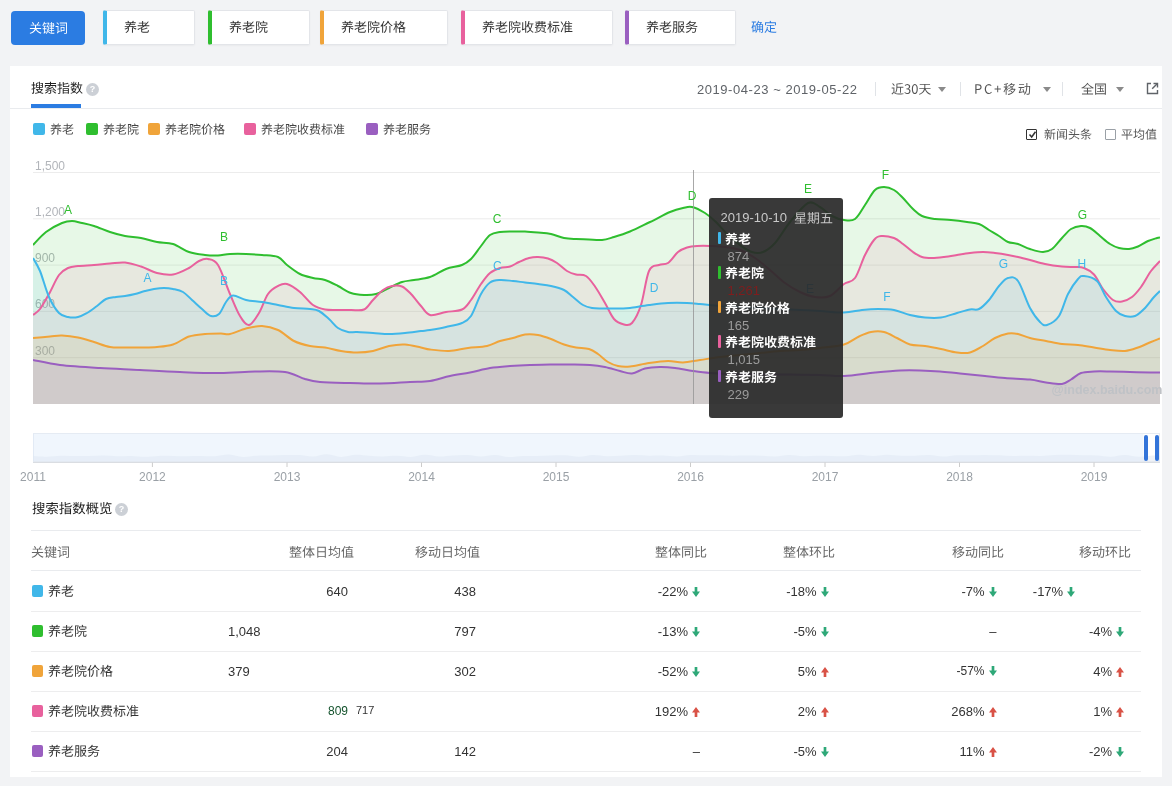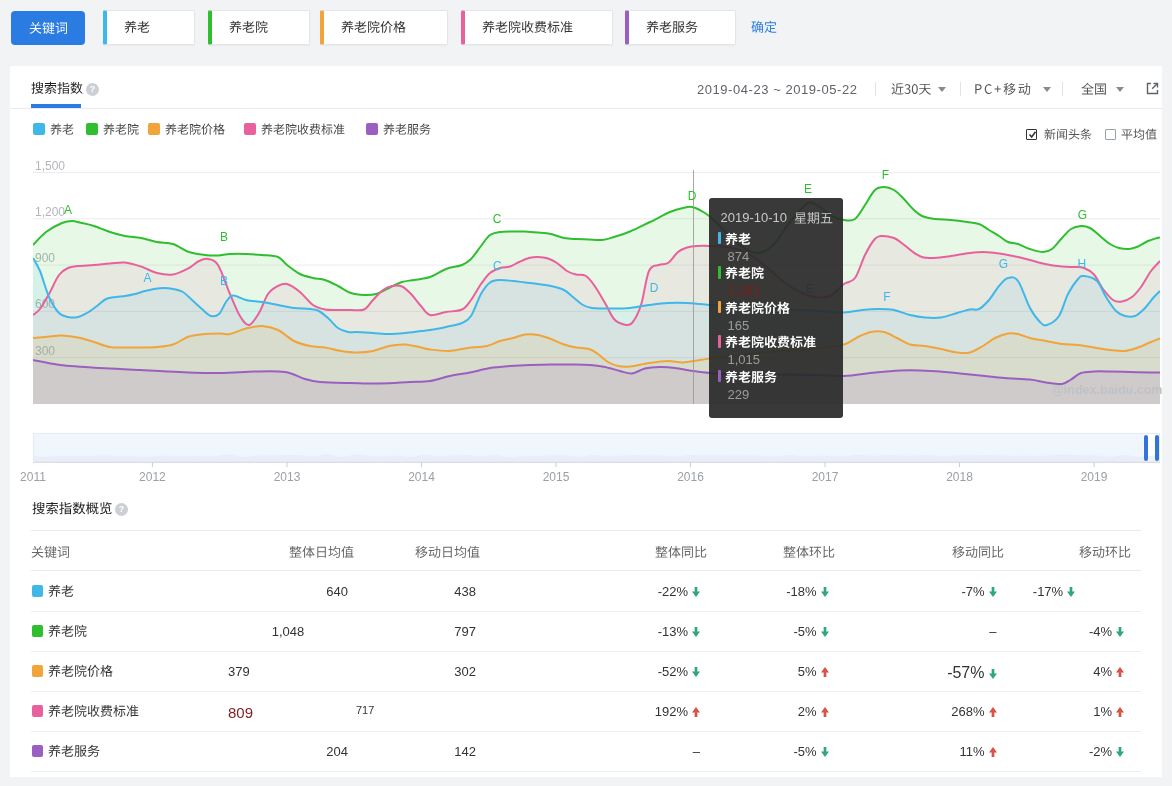--- a/index.html
+++ b/index.html
@@ -403,21 +403,21 @@
     </svg></div>
 <div class="abs" style="left:31px;top:610.5px;width:1110px;height:1px;background:#ededee"></div>
 <div class="abs" style="left:31.5px;top:625.2px;width:11.5px;height:11.5px;border-radius:2px;background:#2fbe2f"></div>
 <svg style="position:absolute;left:48.0px;top:621.9px;overflow:visible;" width="39" height="18" viewBox="0 0 39 18">
     <g fill="#333">
       <use href="#g400_517b" transform="translate(0.0 13.8) scale(0.01300 -0.01300)"></use>
       <use href="#g400_8001" transform="translate(13.0 13.8) scale(0.01300 -0.01300)"></use>
       <use href="#g400_9662" transform="translate(26.0 13.8) scale(0.01300 -0.01300)"></use>
     </g>
   </svg>
-<div class="abs" style="top:623.5px;left:228px;width:120px;text-align:center;font-size:13px;color:#333">1,048</div>
+<div class="abs" style="top:623.5px;left:228px;width:120px;text-align:left;font-size:13px;color:#333">1,048</div>
 <div class="abs" style="top:623.5px;left:356px;width:120px;text-align:right;font-size:13px;color:#333">797</div>
 <div class="abs" style="top:623.5px;left:560px;width:140px;text-align:right;font-size:13px;color:#333">-13%<span style="display:inline-block;width:4px"></span><svg width="8" height="10" viewBox="0 0 9 11" style="vertical-align:-1px">
       <path d="M3 0h3v5h3L4.5 11L0 5h3z" fill="#2ea878"></path>
     </svg></div>
 <div class="abs" style="top:623.5px;left:688.5px;width:140px;text-align:right;font-size:13px;color:#333">-5%<span style="display:inline-block;width:4px"></span><svg width="8" height="10" viewBox="0 0 9 11" style="vertical-align:-1px">
       <path d="M3 0h3v5h3L4.5 11L0 5h3z" fill="#2ea878"></path>
     </svg></div>
 <div class="abs" style="top:623.5px;left:856.5px;width:140px;text-align:right;font-size:13px;color:#333">–</div>
 <div class="abs" style="top:623.5px;left:984px;width:140px;text-align:right;font-size:13px;color:#333">-4%<span style="display:inline-block;width:4px"></span><svg width="8" height="10" viewBox="0 0 9 11" style="vertical-align:-1px">
       <path d="M3 0h3v5h3L4.5 11L0 5h3z" fill="#2ea878"></path>
@@ -434,40 +434,40 @@
     </g>
   </svg>
 <div class="abs" style="top:663.5px;left:228px;width:120px;text-align:left;font-size:13px;color:#333">379</div>
 <div class="abs" style="top:663.5px;left:356px;width:120px;text-align:right;font-size:13px;color:#333">302</div>
 <div class="abs" style="top:663.5px;left:560px;width:140px;text-align:right;font-size:13px;color:#333">-52%<span style="display:inline-block;width:4px"></span><svg width="8" height="10" viewBox="0 0 9 11" style="vertical-align:-1px">
       <path d="M3 0h3v5h3L4.5 11L0 5h3z" fill="#2ea878"></path>
     </svg></div>
 <div class="abs" style="top:663.5px;left:688.5px;width:140px;text-align:right;font-size:13px;color:#333">5%<span style="display:inline-block;width:4px"></span><svg width="8" height="10" viewBox="0 0 9 11" style="vertical-align:-1px">
       <path d="M3 11h3V6h3L4.5 0L0 6h3z" fill="#d95246"></path>
     </svg></div>
-<div class="abs" style="top:663.5px;left:856.5px;width:140px;text-align:right;font-size:16px;color:#333">-57%<span style="display:inline-block;width:4px"></span><svg width="8" height="10" viewBox="0 0 9 11" style="vertical-align:-1px">
+<div class="abs" style="top:663.5px;left:856.5px;width:140px;text-align:right;font-size:12px;color:#333">-57%<span style="display:inline-block;width:4px"></span><svg width="8" height="10" viewBox="0 0 9 11" style="vertical-align:-1px">
       <path d="M3 0h3v5h3L4.5 11L0 5h3z" fill="#2ea878"></path>
     </svg></div>
 <div class="abs" style="top:663.5px;left:984px;width:140px;text-align:right;font-size:13px;color:#333">4%<span style="display:inline-block;width:4px"></span><svg width="8" height="10" viewBox="0 0 9 11" style="vertical-align:-1px">
       <path d="M3 11h3V6h3L4.5 0L0 6h3z" fill="#d95246"></path>
     </svg></div>
 <div class="abs" style="left:31px;top:690.5px;width:1110px;height:1px;background:#ededee"></div>
 <div class="abs" style="left:31.5px;top:705.2px;width:11.5px;height:11.5px;border-radius:2px;background:#e8619d"></div>
 <svg style="position:absolute;left:48.0px;top:701.9px;overflow:visible;" width="91" height="18" viewBox="0 0 91 18">
     <g fill="#333">
       <use href="#g400_517b" transform="translate(0.0 13.8) scale(0.01300 -0.01300)"></use>
       <use href="#g400_8001" transform="translate(13.0 13.8) scale(0.01300 -0.01300)"></use>
       <use href="#g400_9662" transform="translate(26.0 13.8) scale(0.01300 -0.01300)"></use>
       <use href="#g400_6536" transform="translate(39.0 13.8) scale(0.01300 -0.01300)"></use>
       <use href="#g400_8d39" transform="translate(52.0 13.8) scale(0.01300 -0.01300)"></use>
       <use href="#g400_6807" transform="translate(65.0 13.8) scale(0.01300 -0.01300)"></use>
       <use href="#g400_51c6" transform="translate(78.0 13.8) scale(0.01300 -0.01300)"></use>
     </g>
   </svg>
-<div class="abs" style="top:703.5px;left:228px;width:120px;text-align:left;font-size:15px;color:#7f1d1d">809</div>
+<div class="abs" style="top:703.5px;left:228px;width:120px;text-align:right;font-size:12px;color:#14532d">809</div>
 <div class="abs" style="top:703.5px;left:356px;width:120px;text-align:left;font-size:11px;color:#333">717</div>
 <div class="abs" style="top:703.5px;left:560px;width:140px;text-align:right;font-size:13px;color:#333">192%<span style="display:inline-block;width:4px"></span><svg width="8" height="10" viewBox="0 0 9 11" style="vertical-align:-1px">
       <path d="M3 11h3V6h3L4.5 0L0 6h3z" fill="#d95246"></path>
     </svg></div>
 <div class="abs" style="top:703.5px;left:688.5px;width:140px;text-align:right;font-size:13px;color:#333">2%<span style="display:inline-block;width:4px"></span><svg width="8" height="10" viewBox="0 0 9 11" style="vertical-align:-1px">
       <path d="M3 11h3V6h3L4.5 0L0 6h3z" fill="#d95246"></path>
     </svg></div>
 <div class="abs" style="top:703.5px;left:856.5px;width:140px;text-align:right;font-size:13px;color:#333">268%<span style="display:inline-block;width:4px"></span><svg width="8" height="10" viewBox="0 0 9 11" style="vertical-align:-1px">
       <path d="M3 11h3V6h3L4.5 0L0 6h3z" fill="#d95246"></path>
     </svg></div>

